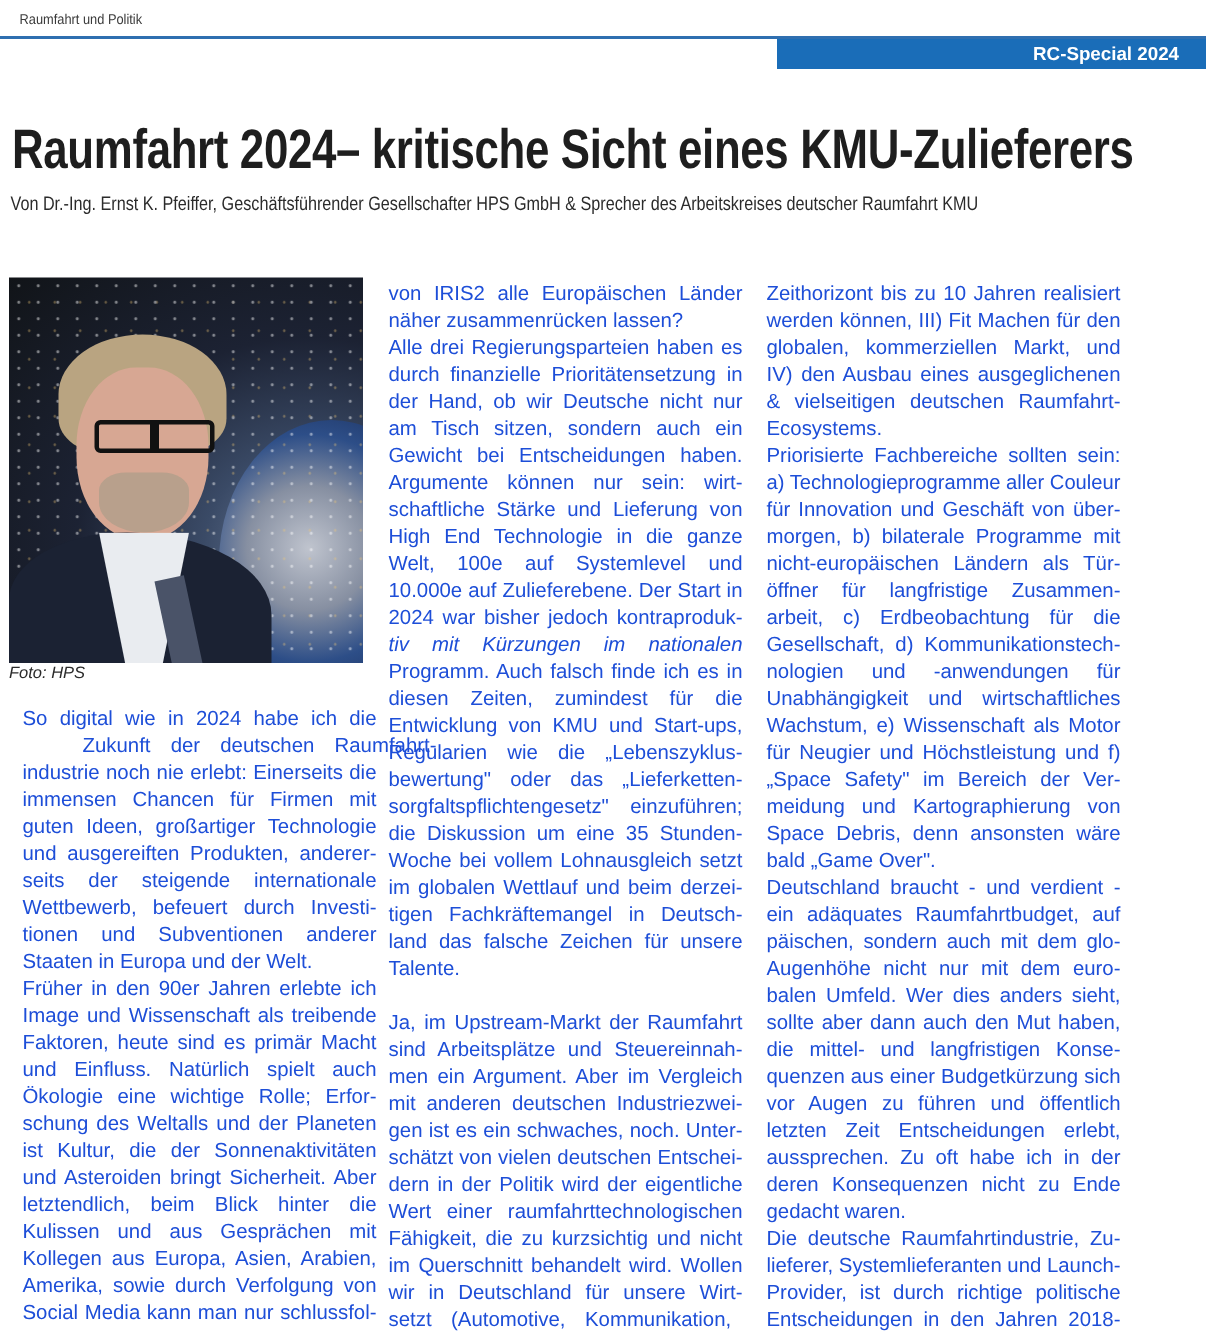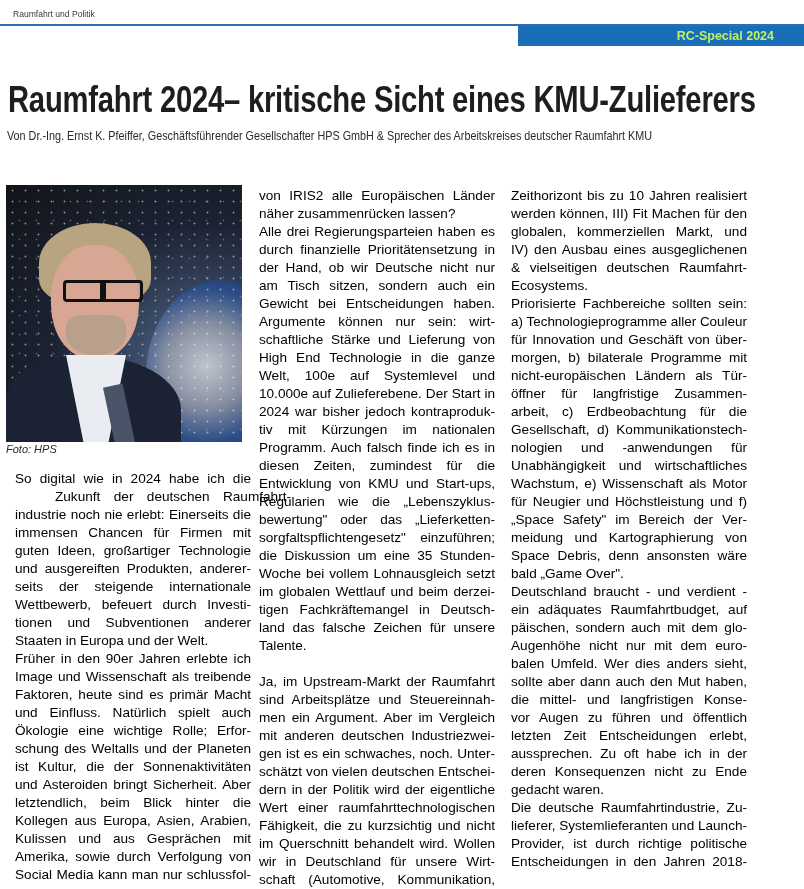--- a/index.html
+++ b/index.html
@@ -16,23 +16,23 @@
       font-family: "Liberation Sans", sans-serif;
       transform: scaleX(0.9); transform-origin: left center;
     }
     .top-rule {
       position: absolute; left: 0; top: 24px; width: 804px; height: 2px;
       background: #2f6fb0;
     }
     .special-badge {
       position: absolute; left: 518px; top: 26px; width: 286px; height: 20px;
       background: #1a6db8;
-      color: #bef264; font-weight: bold; font-size: 12.5px;
+      color: #ffffff; font-weight: bold; font-size: 12.5px;
       display: flex; align-items: center; justify-content: flex-end;
-      padding-right: 30px; box-sizing: border-box;
+      padding-right: 18px; box-sizing: border-box;
       font-family: "Liberation Sans", sans-serif;
     }
     .headline {
       position: absolute; left: 8px; top: 81px; width: 800px;
       font-size: 37px; font-weight: bold; color: #1e1e1e;
       font-family: "Liberation Sans", sans-serif;
       transform: scaleX(0.79); transform-origin: left top;
       white-space: nowrap; letter-spacing: -0.3px;
       line-height: 1.05;
     }
@@ -93,21 +93,21 @@
       content: ""; position: absolute; left: 34px; top: -3px; width: 6px; height: 22px;
       background: #111;
     }
     .caption {
       position: absolute; left: 6px; top: 443px;
       font-size: 11px; font-style: italic; color: #2b2b2b;
     }
     .col {
       position: absolute; top: 0;
       font-size: 13.6px; line-height: 18px;
-      color: #000000;
+      color: #1d4ed8;
       font-family: "Liberation Sans", sans-serif;
     }
     .col .line {
       display: block; white-space: nowrap; height: 18px;
       text-align: justify; text-align-last: justify;
       overflow: visible;
     }
     .col .line.endpara { text-align-last: left; }
     .col1 { left: 15px;   top: 452px; width: 236px; }
     .col2 { left: 259px; top: 187px; width: 236px; }
@@ -156,22 +156,22 @@
     <div>
       <span class="line" style="white-space: nowrap; word-spacing: 2.05208px; text-align-last: left;">Früher in den 90er Jahren erlebte ich</span>
       <span class="line" style="white-space: nowrap; word-spacing: 1.38281px; text-align-last: left;">Image und Wissenschaft als treibende</span>
       <span class="line" style="white-space: nowrap; word-spacing: 2.16875px; text-align-last: left;">Faktoren, heute sind es primär Macht</span>
       <span class="line" style="white-space: nowrap; word-spacing: 7.99609px; text-align-last: left;">und Einfluss. Natürlich spielt auch</span>
       <span class="line" style="white-space: nowrap; word-spacing: 5.92188px; text-align-last: left;">Ökologie eine wichtige Rolle; Erfor-</span>
       <span class="line" style="white-space: nowrap; word-spacing: 1.60625px; text-align-last: left;">schung des Weltalls und der Planeten</span>
       <span class="line" style="white-space: nowrap; word-spacing: 5.72266px; text-align-last: left;">ist Kultur, die der Sonnenaktivitäten</span>
       <span class="line" style="white-space: nowrap; word-spacing: 1.94141px; text-align-last: left;">und Asteroiden bringt Sicherheit. Aber</span>
       <span class="line" style="white-space: nowrap; word-spacing: 9.69922px; text-align-last: left;">letztendlich, beim Blick hinter die</span>
+      <span class="line" style="white-space: nowrap; word-spacing: 8.18359px; text-align-last: left;">Kulissen und aus Gesprächen mit</span>
       <span class="line" style="white-space: nowrap; word-spacing: 2.88281px; text-align-last: left;">Kollegen aus Europa, Asien, Arabien,</span>
-      <span class="line" style="white-space: nowrap; word-spacing: 8.18359px; text-align-last: left;">Kulissen und aus Gesprächen mit</span>
       <span class="line" style="white-space: nowrap; word-spacing: 2.89453px; text-align-last: left;">Amerika, sowie durch Verfolgung von</span>
       <span class="line" style="white-space: nowrap; word-spacing: 0.65625px; text-align-last: left;">Social Media kann man nur schlussfol-</span>
     </div>
   </div>
 <div class="col col2">
     <div>
       <span class="line" style="white-space: nowrap; word-spacing: 4.58984px; text-align-last: left;">von IRIS2 alle Europäischen Länder</span>
       <span class="line endpara" style="white-space: nowrap;">näher zusammenrücken lassen?</span>
     </div>
     <div>
@@ -179,21 +179,21 @@
       <span class="line" style="white-space: nowrap; word-spacing: 3.35417px; text-align-last: left;">durch finanzielle Prioritätensetzung in</span>
       <span class="line" style="white-space: nowrap; word-spacing: 3.1901px; text-align-last: left;">der Hand, ob wir Deutsche nicht nur</span>
       <span class="line" style="white-space: nowrap; word-spacing: 6.09375px; text-align-last: left;">am Tisch sitzen, sondern auch ein</span>
       <span class="line" style="white-space: nowrap; word-spacing: 6.11458px; text-align-last: left;">Gewicht bei Entscheidungen haben.</span>
       <span class="line" style="white-space: nowrap; word-spacing: 8.94141px; text-align-last: left;">Argumente können nur sein: wirt-</span>
       <span class="line" style="white-space: nowrap; word-spacing: 4.02344px; text-align-last: left;">schaftliche Stärke und Lieferung von</span>
       <span class="line" style="white-space: nowrap; word-spacing: 5.37812px; text-align-last: left;">High End Technologie in die ganze</span>
       <span class="line" style="white-space: nowrap; word-spacing: 11.2656px; text-align-last: left;">Welt, 100e auf Systemlevel und</span>
       <span class="line" style="white-space: nowrap; word-spacing: 0.19375px; text-align-last: left;">10.000e auf Zulieferebene. Der Start in</span>
       <span class="line" style="white-space: nowrap; word-spacing: 1.94531px; text-align-last: left;">2024 war bisher jedoch kontraproduk-</span>
-      <span class="line" style="white-space: nowrap; word-spacing: 11.5859px; text-align-last: left;">tiv mit Kürzungen im nationalen</span>
+      <span class="line" style="white-space: nowrap; word-spacing: 11.5859px; text-align-last: left; font-style: italic;">tiv mit Kürzungen im nationalen</span>
       <span class="line" style="white-space: nowrap; word-spacing: 1.42708px; text-align-last: left;">Programm. Auch falsch finde ich es in</span>
       <span class="line" style="white-space: nowrap; word-spacing: 10.8281px; text-align-last: left;">diesen Zeiten, zumindest für die</span>
       <span class="line" style="white-space: nowrap; word-spacing: 3.65234px; text-align-last: left;">Entwicklung von KMU und Start-ups,</span>
       <span class="line" style="white-space: nowrap; word-spacing: 9.65104px; text-align-last: left;">Regularien wie die „Lebenszyklus-</span>
       <span class="line" style="white-space: nowrap; word-spacing: 9.04688px; text-align-last: left;">bewertung" oder das „Lieferketten-</span>
       <span class="line" style="white-space: nowrap; word-spacing: 10.5156px; text-align-last: left;">sorgfaltspflichtengesetz" einzuführen;</span>
       <span class="line" style="white-space: nowrap; word-spacing: 3.67188px; text-align-last: left;">die Diskussion um eine 35 Stunden-</span>
       <span class="line" style="white-space: nowrap; word-spacing: 1.25391px; text-align-last: left;">Woche bei vollem Lohnausgleich setzt</span>
       <span class="line" style="white-space: nowrap; word-spacing: 1.60938px; text-align-last: left;">im globalen Wettlauf und beim derzei-</span>
       <span class="line" style="white-space: nowrap; word-spacing: 7.13542px; text-align-last: left;">tigen Fachkräftemangel in Deutsch-</span>
@@ -206,21 +206,21 @@
       <span class="line" style="white-space: nowrap; word-spacing: 4.60417px; text-align-last: left;">sind Arbeitsplätze und Steuereinnah-</span>
       <span class="line" style="white-space: nowrap; word-spacing: 2.46563px; text-align-last: left;">men ein Argument. Aber im Vergleich</span>
       <span class="line" style="white-space: nowrap; word-spacing: 3.35417px; text-align-last: left;">mit anderen deutschen Industriezwei-</span>
       <span class="line" style="white-space: nowrap; word-spacing: 0.419271px; text-align-last: left;">gen ist es ein schwaches, noch. Unter-</span>
       <span class="line" style="white-space: nowrap; word-spacing: 0.246094px; text-align-last: left;">schätzt von vielen deutschen Entschei-</span>
       <span class="line" style="white-space: nowrap; word-spacing: 1.67708px; text-align-last: left;">dern in der Politik wird der eigentliche</span>
       <span class="line" style="white-space: nowrap; word-spacing: 6.67188px; text-align-last: left;">Wert einer raumfahrttechnologischen</span>
       <span class="line" style="white-space: nowrap; word-spacing: 2.0125px; text-align-last: left;">Fähigkeit, die zu kurzsichtig und nicht</span>
       <span class="line" style="white-space: nowrap; word-spacing: 1.82812px; text-align-last: left;">im Querschnitt behandelt wird. Wollen</span>
       <span class="line" style="white-space: nowrap; word-spacing: 5.49688px; text-align-last: left;">wir in Deutschland für unsere Wirt-</span>
-      <span class="line" style="white-space: nowrap; word-spacing: 9.20312px; text-align-last: left;">schaft (Automotive, Kommunikation,</span>
+      <span class="line" style="white-space: nowrap; word-spacing: 9.20312px; text-align-last: left;">setzt (Automotive, Kommunikation,</span>
     </div>
   </div>
 <div class="col col3">
     <div>
       <span class="line" style="white-space: nowrap; word-spacing: 1.25937px; text-align-last: left;">Zeithorizont bis zu 10 Jahren realisiert</span>
       <span class="line" style="white-space: nowrap; word-spacing: 0.419271px; text-align-last: left;">werden können, III) Fit Machen für den</span>
       <span class="line" style="white-space: nowrap; word-spacing: 7.13542px; text-align-last: left;">globalen, kommerziellen Markt, und</span>
       <span class="line" style="white-space: nowrap; word-spacing: 1.9375px; text-align-last: left;">IV) den Ausbau eines ausgeglichenen</span>
       <span class="line" style="white-space: nowrap; word-spacing: 5.875px; text-align-last: left;">&amp; vielseitigen deutschen Raumfahrt-</span>
       <span class="line endpara" style="white-space: nowrap;">Ecosystems.</span>
@@ -244,20 +244,21 @@
       <span class="line endpara" style="white-space: nowrap;">bald „Game Over".</span>
     </div>
     <div>
       <span class="line" style="white-space: nowrap; word-spacing: 3.22187px; text-align-last: left;">Deutschland braucht - und verdient -</span>
       <span class="line" style="white-space: nowrap; word-spacing: 5.10417px; text-align-last: left;">ein adäquates Raumfahrtbudget, auf</span>
       <span class="line" style="white-space: nowrap; word-spacing: 2.61563px; text-align-last: left;">päischen, sondern auch mit dem glo-</span>
       <span class="line" style="white-space: nowrap; word-spacing: 4.58125px; text-align-last: left;">Augenhöhe nicht nur mit dem euro-</span>
       <span class="line" style="white-space: nowrap; word-spacing: 2.66875px; text-align-last: left;">balen Umfeld. Wer dies anders sieht,</span>
       <span class="line" style="white-space: nowrap; word-spacing: 1.29167px; text-align-last: left;">sollte aber dann auch den Mut haben,</span>
       <span class="line" style="white-space: nowrap; word-spacing: 6.67188px; text-align-last: left;">die mittel- und langfristigen Konse-</span>
+      <span class="line" style="white-space: nowrap; word-spacing: 0.242188px; text-align-last: left;">quenzen aus einer Budgetkürzung sich</span>
       <span class="line" style="white-space: nowrap; word-spacing: 5.98438px; text-align-last: left;">vor Augen zu führen und öffentlich</span>
       <span class="line" style="white-space: nowrap; word-spacing: 8.89062px; text-align-last: left;">letzten Zeit Entscheidungen erlebt,</span>
       <span class="line" style="white-space: nowrap; word-spacing: 3.8151px; text-align-last: left;">aussprechen. Zu oft habe ich in der</span>
       <span class="line" style="white-space: nowrap; word-spacing: 5.14844px; text-align-last: left;">deren Konsequenzen nicht zu Ende</span>
       <span class="line endpara" style="white-space: nowrap;">gedacht waren.</span>
     </div>
     <div>
       <span class="line" style="white-space: nowrap; word-spacing: 3.35938px; text-align-last: left;">Die deutsche Raumfahrtindustrie, Zu-</span>
       <span class="line" style="white-space: nowrap; transform: scaleX(0.997754); transform-origin: left top; width: 236.531px; text-align-last: left;">lieferer, Systemlieferanten und Launch-</span>
       <span class="line" style="white-space: nowrap; word-spacing: 4.78906px; text-align-last: left;">Provider, ist durch richtige politische</span>

